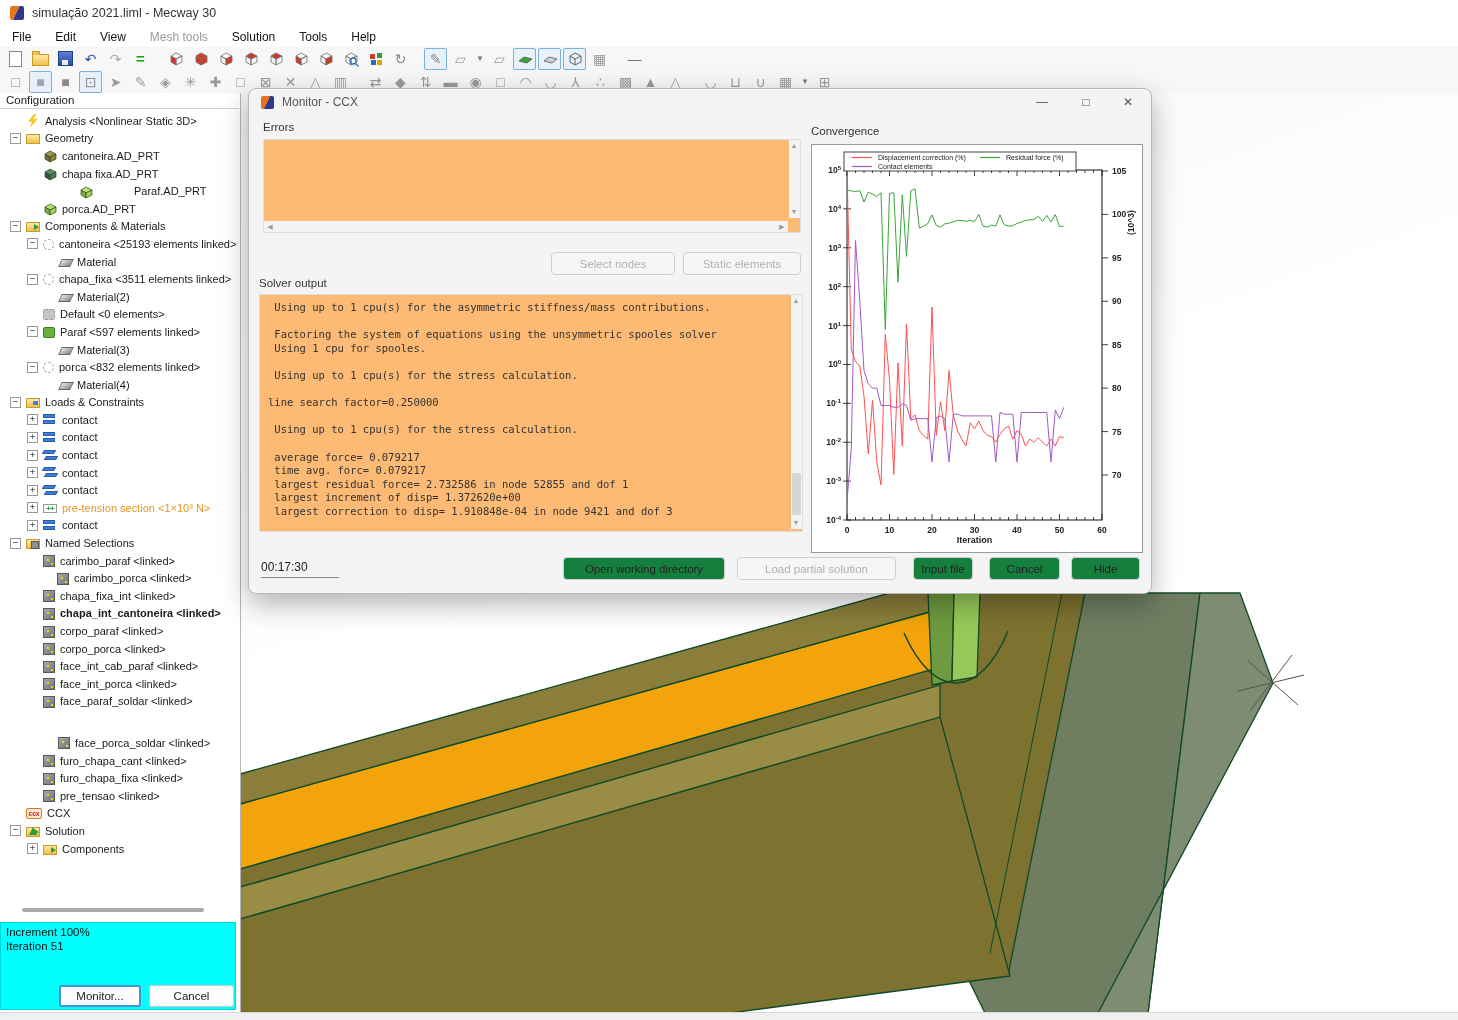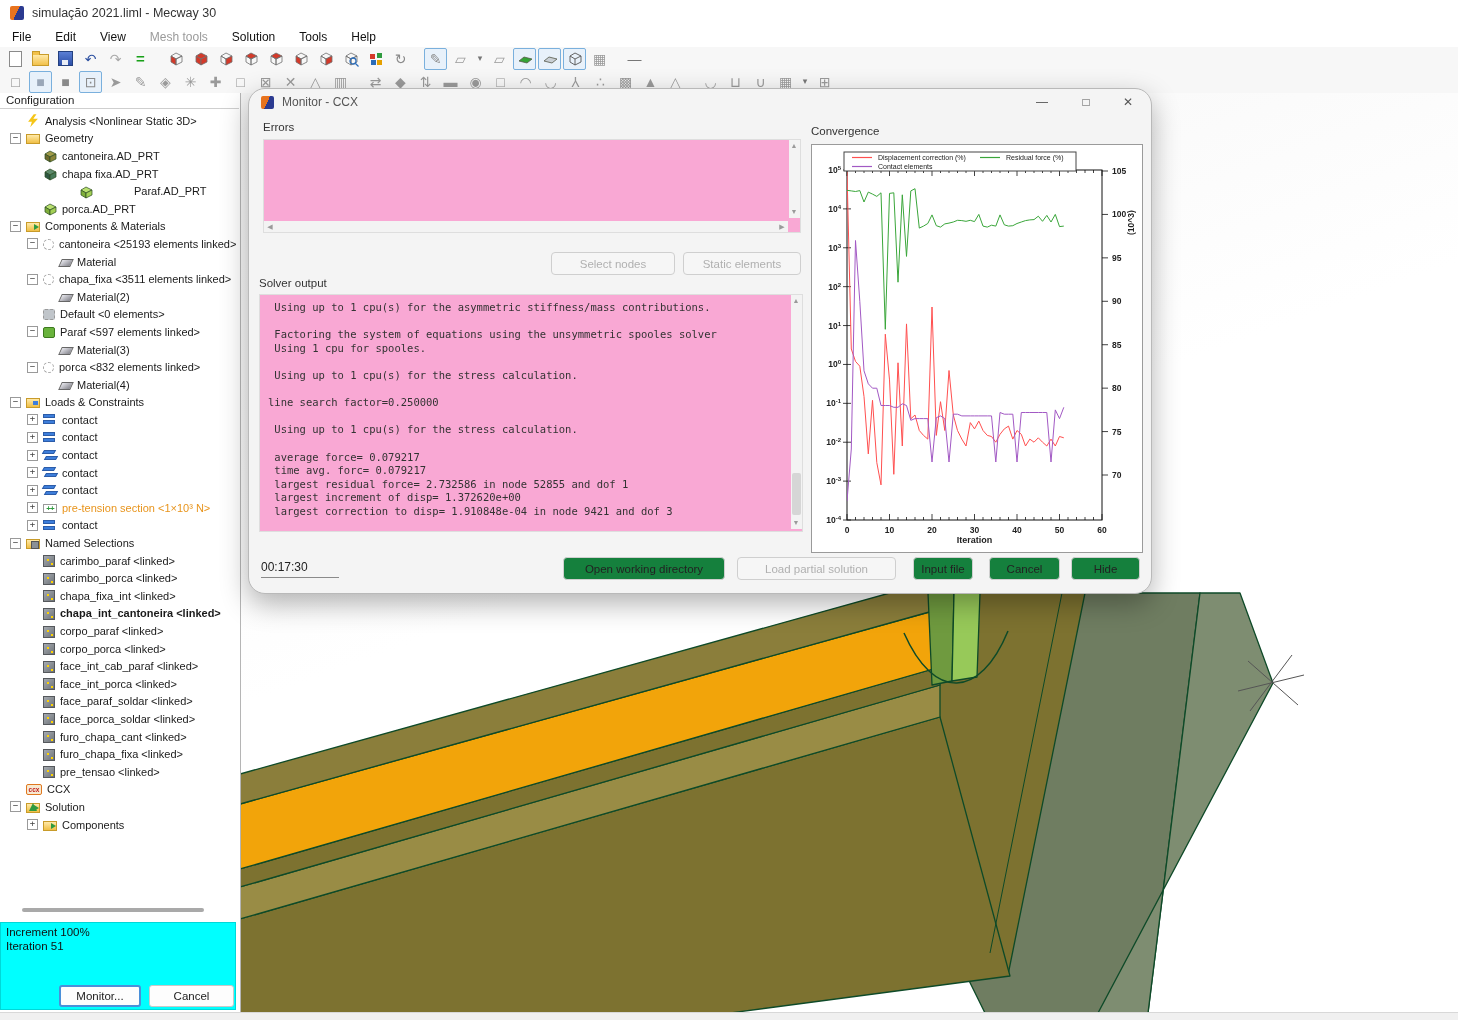--- a/index.html
+++ b/index.html
@@ -66,28 +66,28 @@
   #run-status button{position:absolute;height:22px;background:#fdfdfd;border:1px solid #c8c8c8;border-radius:3px;
       font-family:inherit;font-size:11.5px;color:#222;}
   #btn-monitor{left:58px;top:62px;width:82px;border:2px solid #4a90d9 !important;}
   #btn-cancel-run{left:148px;top:62px;width:85px;}
   
   #viewport{left:240px;top:93px;width:1218px;height:919px;background:linear-gradient(160deg,#f4f4f4 0%,#ffffff 45%);}
   
   #statusbar{left:0;top:1012px;width:1458px;height:8px;background:#f0f0f0;border-top:1px solid #d8d8d8;}
   
   #dialog{left:248px;top:88px;width:902px;height:504px;background:#f4f4f4;border:1px solid #b9b9b9;
-          border-radius:17px;box-shadow:0 10px 28px rgba(0,0,0,.3);}
+          border-radius:8px;box-shadow:0 10px 28px rgba(0,0,0,.3);}
   #dlg-titlebar{position:absolute;left:0;top:0;width:100%;height:26px;display:flex;align-items:center;}
   #dlg-logo{width:13px;height:13px;margin:0 8px 0 12px;background:linear-gradient(115deg,#e8731e 48%,#2b3a90 48%);border-radius:2px;}
   #dlg-title{font-size:12px;color:#555;}
   .dlg-winbtn{position:absolute;top:4px;width:18px;height:18px;text-align:center;line-height:18px;color:#555;font-size:12px;}
   #dlg-min{right:100px;} #dlg-max{right:56px;} #dlg-close{right:14px;}
   .dlg-label{position:absolute;font-size:11.5px;color:#333;}
-  .white-box{position:absolute;background:#f9a8d4;border:1px solid #dedede;}
+  .white-box{position:absolute;background:#fdba74;border:1px solid #dedede;}
   .sb-track{position:absolute;background:#f3f3f3;}
   .sb-arrow{position:absolute;color:#9a9a9a;font-size:7px;line-height:10px;width:10px;text-align:center;}
   .sb-thumb{position:absolute;background:#d6d6d6;border-radius:2px;}
   #solver-pre{position:absolute;left:8px;top:6px;right:16px;bottom:4px;margin:0;
       font-family:"DejaVu Sans Mono",monospace;font-size:10.5px;line-height:13.6px;color:#333;overflow:hidden;}
   .dlg-btn{position:absolute;height:23px;background:#15803d;border:1px solid #cfcfcf;border-radius:4px;
       font-family:inherit;font-size:11.5px;color:#222;}
   .dlg-btn:disabled{color:#b0b0b0;background:#f6f6f6;}
   #timer{position:absolute;left:12px;top:468px;width:78px;height:21px;font-size:12px;color:#222;
       border-bottom:1px solid #8a8a8a;padding-top:3px;box-sizing:border-box;}
@@ -439,21 +439,21 @@
       <div class="trow" style="padding-left: 10px;">
         <span class="exp">−</span>
         <span class="ticon ic-folder-named"></span>
         <span>Named Selections</span>
       </div>
       <div class="trow" style="padding-left: 27px;">
         <span class="noexp"></span>
         <span class="ticon ic-namedsel"></span>
         <span>carimbo_paraf &lt;linked&gt;</span>
       </div>
-      <div class="trow" style="padding-left: 27px;">
+      <div class="trow" style="padding-left: 41px;">
         <span class="noexp"></span>
         <span class="ticon ic-namedsel"></span>
         <span>carimbo_porca &lt;linked&gt;</span>
       </div>
       <div class="trow" style="padding-left: 27px;">
         <span class="noexp"></span>
         <span class="ticon ic-namedsel"></span>
         <span>chapa_fixa_int &lt;linked&gt;</span>
       </div>
       <div class="trow" style="padding-left: 27px; font-weight: bold;">
@@ -479,21 +479,21 @@
       <div class="trow" style="padding-left: 27px; align-items: center;">
         <span class="noexp"></span>
         <span class="ticon ic-namedsel"></span>
         <span>face_int_porca &lt;linked&gt;</span>
       </div>
       <div class="trow" style="padding-left: 27px;">
         <span class="noexp"></span>
         <span class="ticon ic-namedsel"></span>
         <span>face_paraf_soldar &lt;linked&gt;</span>
       </div>
-      <div class="trow" style="padding-left: 27px;">
+      <div class="trow" style="padding-left: 42px; margin-top: 24px;">
         <span class="noexp"></span>
         <span class="ticon ic-namedsel"></span>
         <span>face_porca_soldar &lt;linked&gt;</span>
       </div>
       <div class="trow" style="padding-left: 27px;">
         <span class="noexp"></span>
         <span class="ticon ic-namedsel"></span>
         <span>furo_chapa_cant &lt;linked&gt;</span>
       </div>
       <div class="trow" style="padding-left: 27px;">

